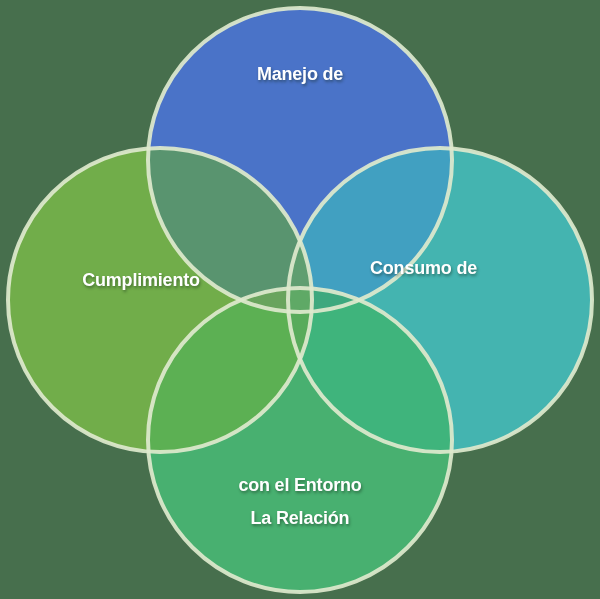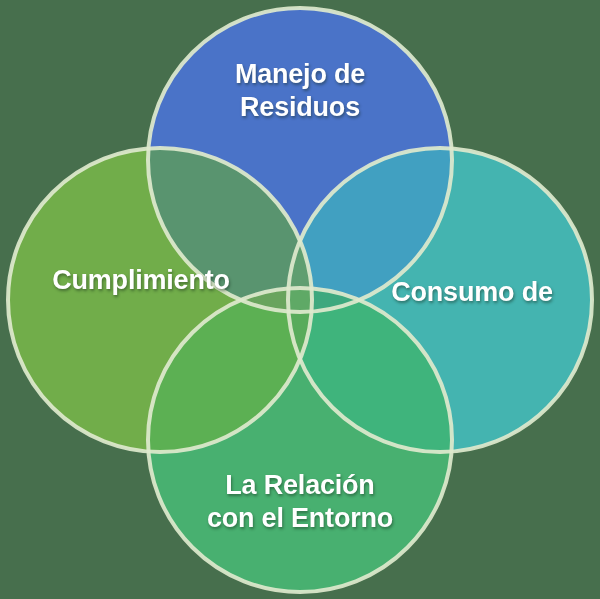--- a/index.html
+++ b/index.html
@@ -8,30 +8,30 @@
     position: relative;
     width: 600px;
     height: 599px;
     overflow: hidden;
   }
   .canvas svg { position: absolute; inset: 0; display: block; }
   .vlabel {
     position: absolute;
     color: #ffffff;
     font-weight: bold;
-    font-size: 27px;
+    font-size: 18px;
     line-height: 33px;
     letter-spacing: -0.2px;
     text-shadow: 1px 2px 3px rgba(15, 35, 20, 0.45);
     white-space: nowrap;
   }
   .vlabel div { white-space: nowrap; }
   .label-top    { left: 150px; top: 58px;  width: 300px; text-align: center; }
   .label-left   { left: 26px;  top: 264px; width: 230px; text-align: center; }
-  .label-right  { left: 370px; top: 276px; width: 204px; text-align: center; }
+  .label-right  { left: 370px; top: 252px; width: 204px; text-align: left; }
   .label-bottom { left: 150px; top: 469px; width: 300px; text-align: center; }
 </style>
 </head>
 <body>
 
 <div class="canvas">
   <svg width="600" height="599" viewBox="0 0 600 599">
     <defs>
       <clipPath id="cT">
           <circle cx="300" cy="160" r="152"></circle>
@@ -97,25 +97,24 @@
     </g>
 
     <circle cx="300" cy="160" r="152" fill="none" stroke-width="4" opacity="0.92" stroke="#DEE9CD"></circle>
     <circle cx="160" cy="300" r="152" fill="none" stroke-width="4" opacity="0.92" stroke="#DEE9CD"></circle>
     <circle cx="440" cy="300" r="152" fill="none" stroke-width="4" opacity="0.92" stroke="#DEE9CD"></circle>
     <circle cx="300" cy="440" r="152" fill="none" stroke-width="4" opacity="0.92" stroke="#DEE9CD"></circle>
   </svg>
 
   <div class="vlabel label-top">
     <div>Manejo de</div>
-    <div>Residuos</div>
   </div>
   <div class="vlabel label-left">
     <div>Cumplimiento</div>
   </div>
   <div class="vlabel label-right">
     <div>Consumo de</div>
   </div>
   <div class="vlabel label-bottom">
+    <div>con el Entorno</div>
     <div>La Relación</div>
-    <div>con el Entorno</div>
   </div>
 </div>
 
 </body></html>

